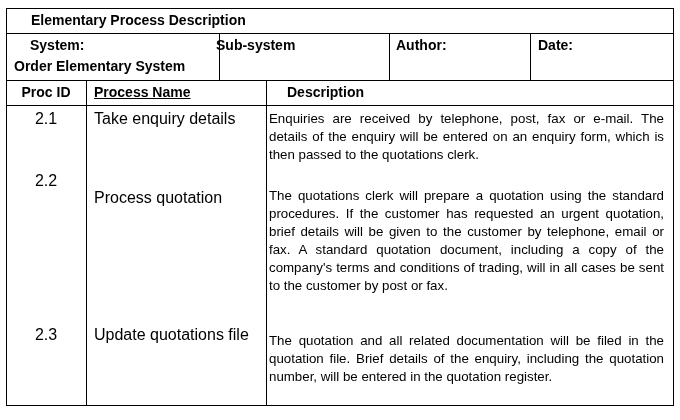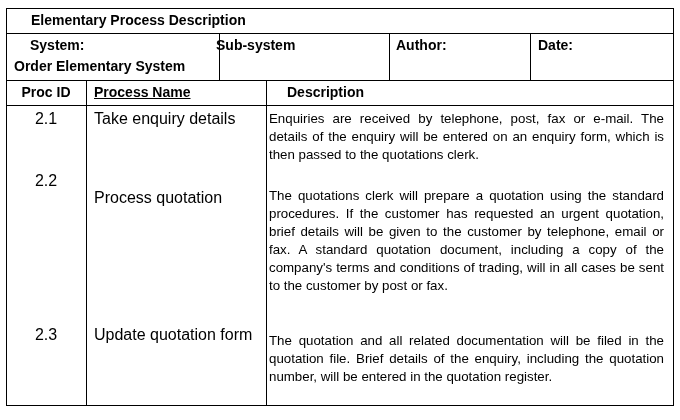--- a/index.html
+++ b/index.html
@@ -46,14 +46,14 @@
 
 <div class="t n ctr" style="left:6px; width:80px; top:110px;">2.1</div>
 <div class="t n" style="left:94px; top:110px;">Take enquiry details</div>
 <div class="desc" style="top:110px;">Enquiries are received by telephone, post, fax or e-mail. The details of the enquiry will be entered on an enquiry form, which is then passed to the quotations clerk.</div>
 
 <div class="t n ctr" style="left:6px; width:80px; top:172px;">2.2</div>
 <div class="t n" style="left:94px; top:189px;">Process quotation</div>
 <div class="desc" style="top:187px;">The quotations clerk will prepare a quotation using the standard procedures. If the customer has requested an urgent quotation, brief details will be given to the customer by telephone, email or fax. A standard quotation document, including a copy of the company's terms and conditions of trading, will in all cases be sent to the customer by post or fax.</div>
 
 <div class="t n ctr" style="left:6px; width:80px; top:326px;">2.3</div>
-<div class="t n" style="left:94px; top:326px;">Update quotation form</div>
+<div class="t n" style="left:94px; top:326px;">Update quotations file</div>
 <div class="desc" style="top:332px;">The quotation and all related documentation will be filed in the quotation file. Brief details of the enquiry, including the quotation number, will be entered in the quotation register.</div>
 
 </body></html>

